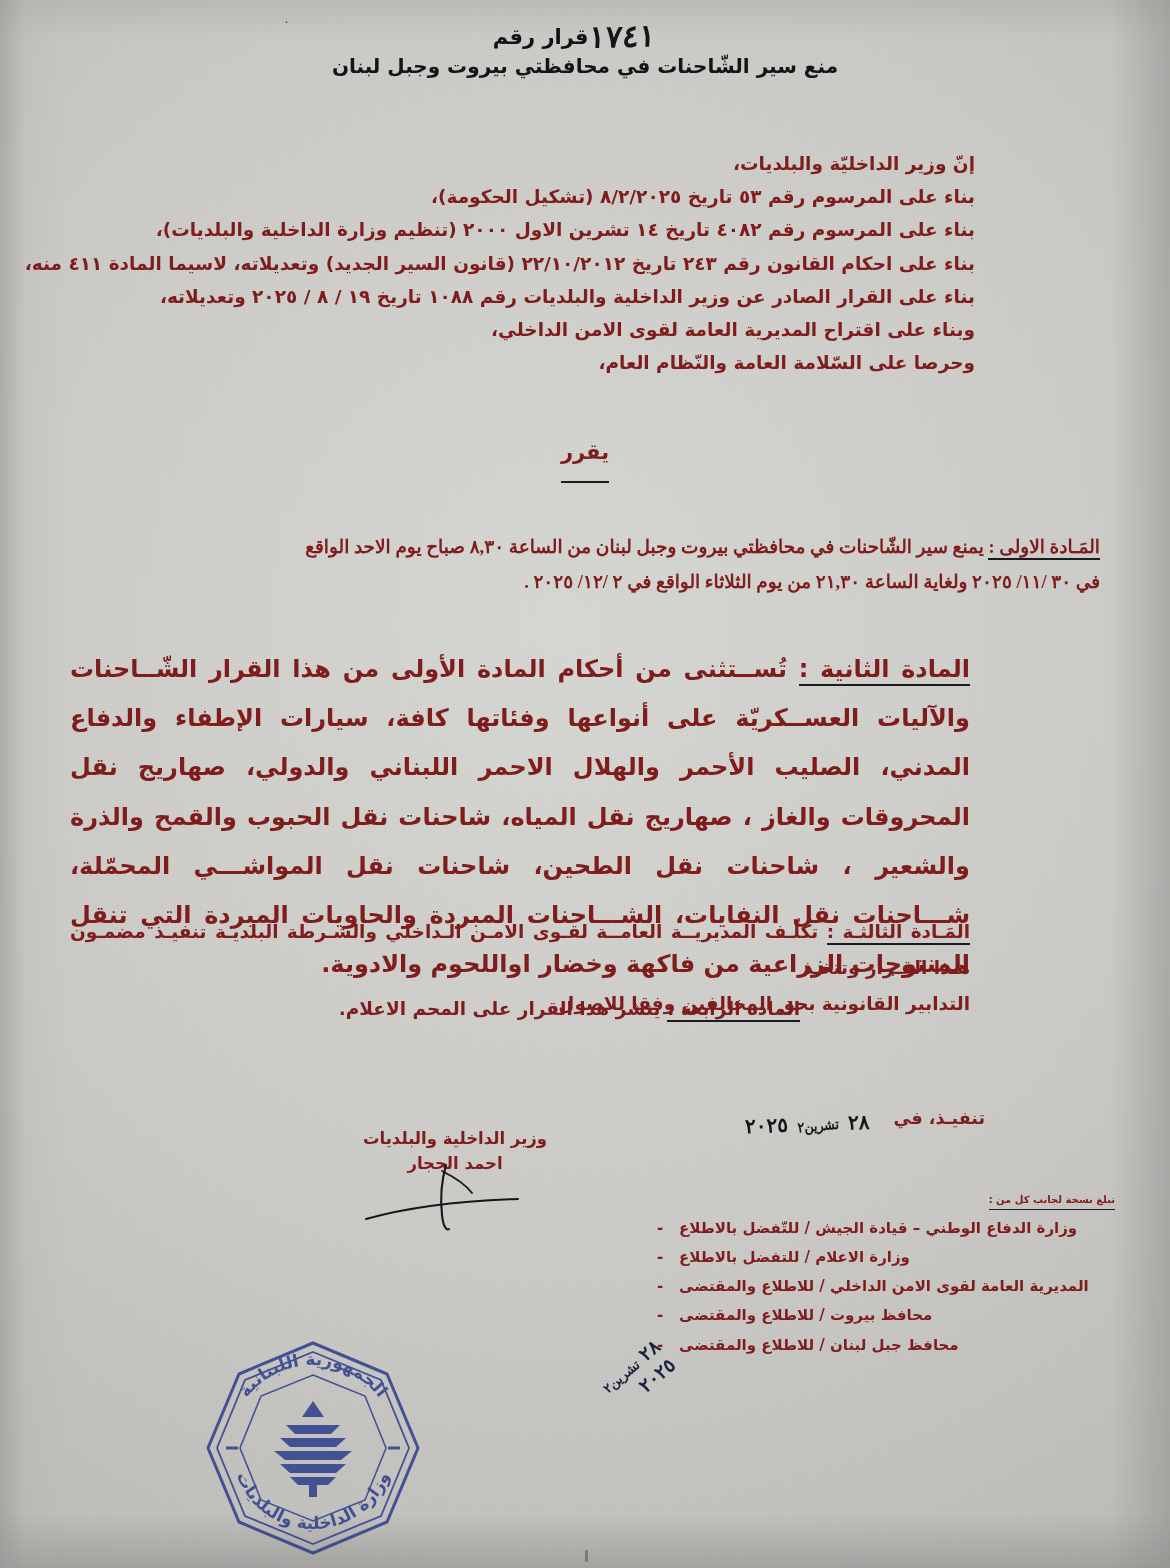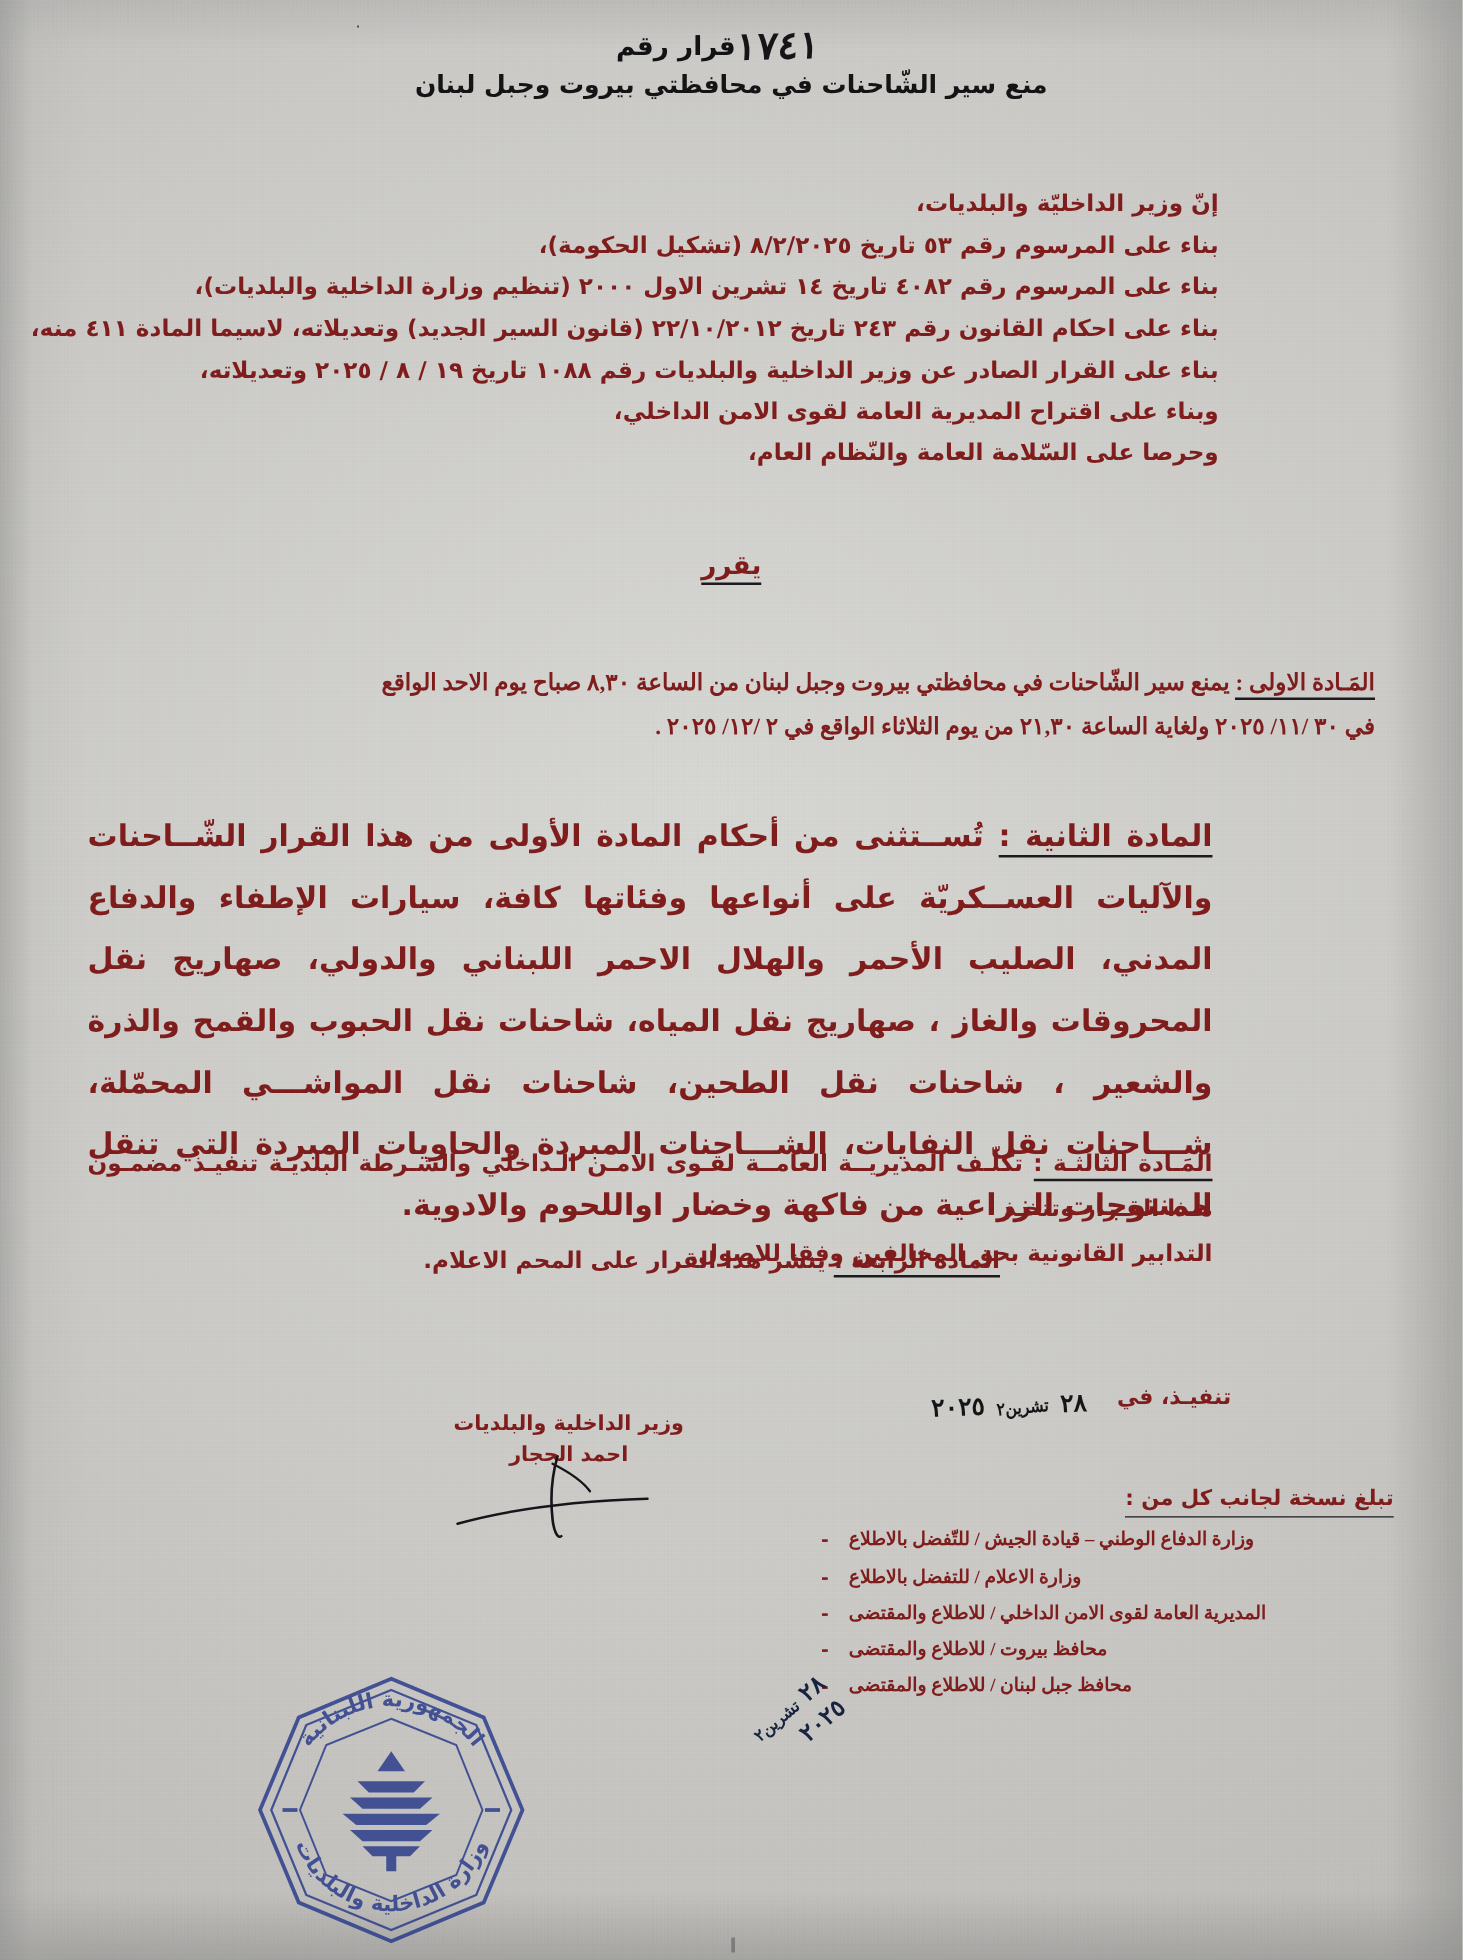--- a/index.html
+++ b/index.html
@@ -60,21 +60,21 @@
   .tiny-mark{position:absolute;color:#45454a;font-size:13px;}
 
   
   #preamble{top:150px;right:195px;width:790px;text-align:right;}
   #preamble div{font-size:18.5px;margin-bottom:4.5px;white-space:nowrap;}
 
   
   #yuqarrir{top:436px;left:0;right:0;text-align:center;}
   #yuqarrir span{
     font-size:21px;font-weight:700;
-    border-bottom:2px solid #1b1b1e;padding-bottom:2px;
+    border-bottom:2px solid #1b1b1e;padding-bottom:17px;
   }
 
   
   .article{text-align:justify;text-align-last:right;}
   .art-label{font-weight:700;border-bottom:2px solid #1b1b1e;padding-bottom:1px;}
   .art-body{font-weight:700;}
 
   #art1{top:530px;right:70px;width:1030px;font-size:18.5px;line-height:1.9;text-align:justify;font-family:Liberation Serif, serif;}
   #art1 .l2{display:block;text-align:center;}
   #art2{top:645px;right:200px;width:900px;font-size:24px;line-height:2.05;text-align:justify;text-align-last:right;}
@@ -91,25 +91,25 @@
   #sig-date{
     top:1112px;right:300px;position:absolute;
     font-size:20px;letter-spacing:2px;transform:rotate(-2deg);
   }
   #sig-date .m{font-size:14px;display:inline-block;transform:rotate(-3deg) scaleX(.9);letter-spacing:0;}
   #sig-title{top:1127px;right:595px;width:240px;text-align:center;font-size:16.5px;line-height:1.5;}
   #sig-scribble{position:absolute;top:1163px;right:620px;width:200px;height:70px;}
 
   
   #cc{top:1186px;right:55px;width:460px;text-align:right;}
-  #cc .cc-head{font-size:17px;font-weight:700;border-bottom:1.6px solid #1b1b1e;display:inline-block;padding-bottom:1px;margin-bottom:7px;}
+  #cc .cc-head{font-size:10px;font-weight:700;border-bottom:1.6px solid #1b1b1e;display:inline-block;padding-bottom:1px;margin-bottom:7px;}
   #cc ul{list-style:none;margin:0;padding:0;}
   #cc li{font-size:15px;font-weight:700;line-height:1.55;margin-bottom:6px;display:flex;justify-content:flex-end;gap:14px;}
   #cc li .dash{width:10px;text-align:center;flex:0 0 auto;}
-  #cc li .ccl{flex:0 0 auto;font-family:Liberation Serif, serif;}
+  #cc li .ccl{flex:0 0 auto;}
 
   
   #stamp{position:absolute;top:1333px;right:742px;width:230px;height:230px;opacity:.82;}
   #stamp svg{width:100%;height:100%;}
   .stamp-txt{
     font-family:"DejaVu Sans",sans-serif;font-size:17px;font-weight:700;
     fill:#27398a;letter-spacing:1px;
   }
   
   #stamp-date{

